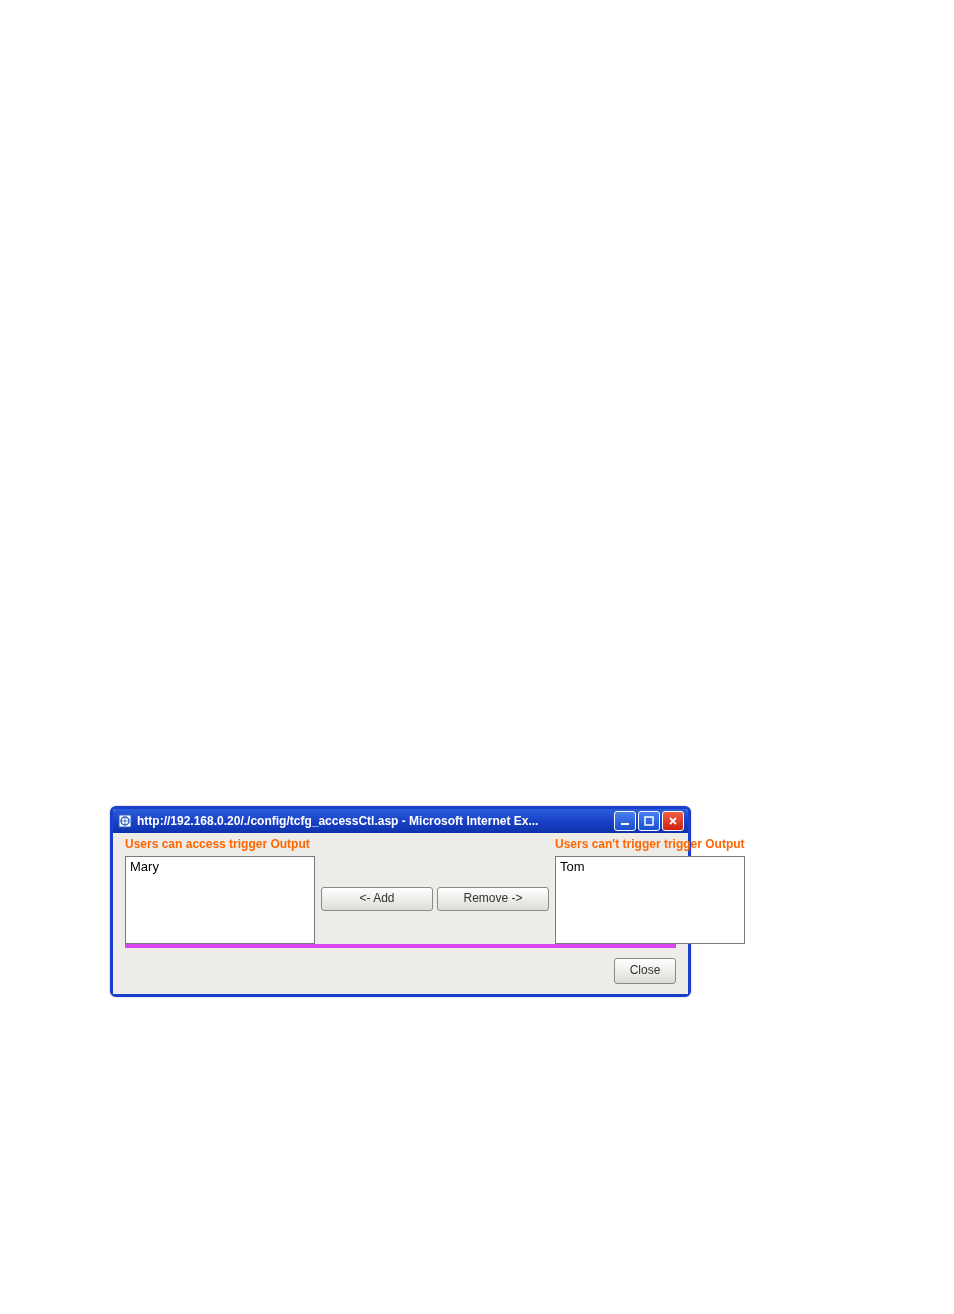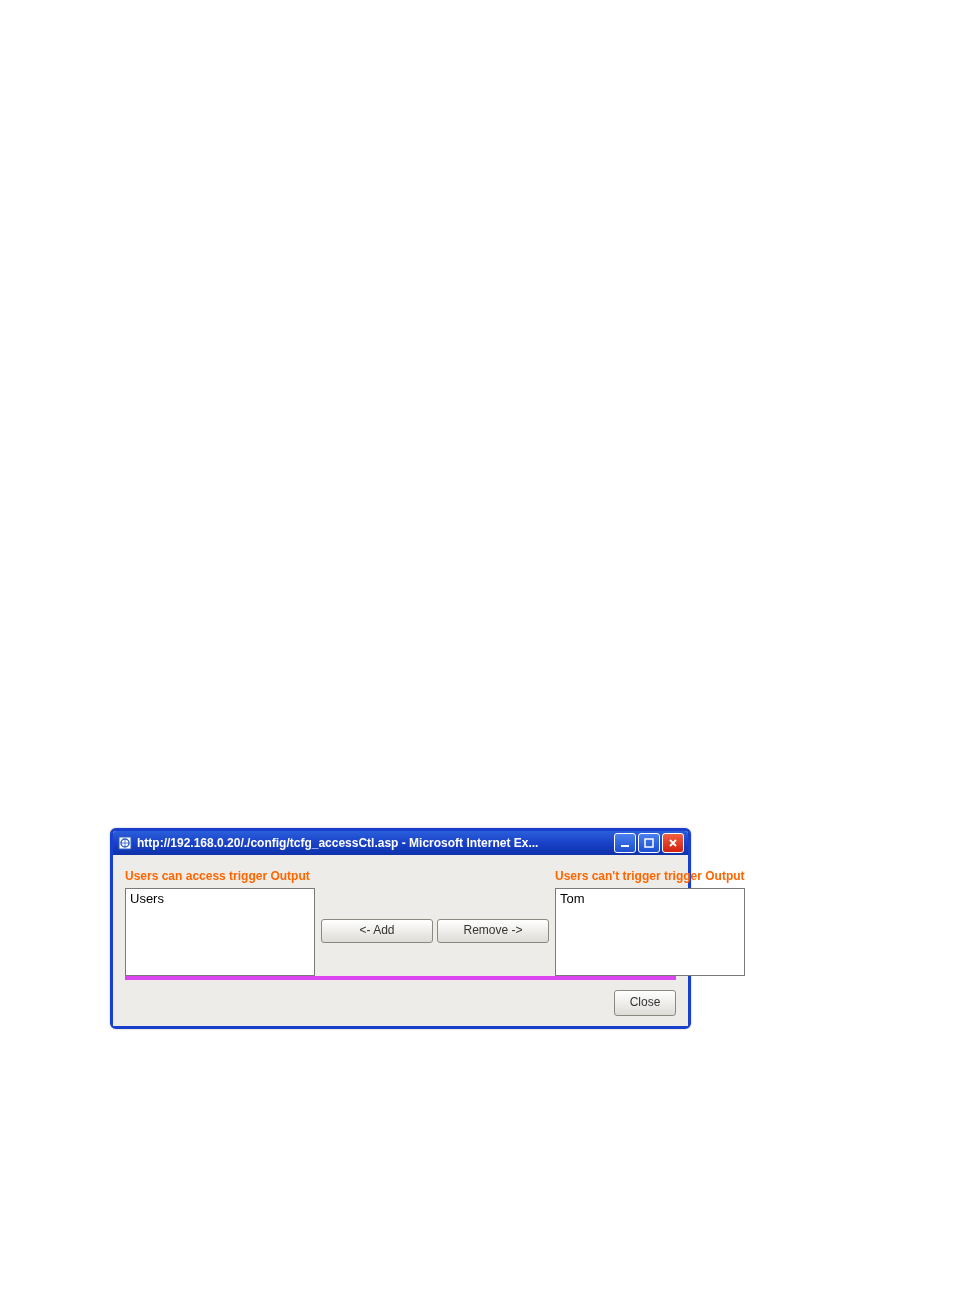--- a/index.html
+++ b/index.html
@@ -7,21 +7,21 @@
     padding: 0;
     background: #ffffff;
     font-family: Tahoma, Arial, sans-serif;
     width: 954px;
     height: 1314px;
     position: relative;
   }
   .window {
     position: absolute;
     left: 110px;
-    top: 828px;
+    top: 806px;
     width: 575px;
     border: 3px solid #1a3fcc;
     border-radius: 6px;
     background: #eceae5;
     box-shadow: 0 0 2px rgba(0,0,0,0.3);
   }
   .titlebar {
     background: linear-gradient(to bottom, #2b5fd9 0%, #1941c9 50%, #0f32aa 100%);
     color: #ffffff;
     font-size: 12px;
@@ -60,21 +60,21 @@
     font-size: 11px;
     font-weight: bold;
     color: #ffffff;
     cursor: pointer;
   }
   .tb-min { background: linear-gradient(to bottom,#4a7ff0,#1a4fd0); }
   .tb-max { background: linear-gradient(to bottom,#4a7ff0,#1a4fd0); }
   .tb-close { background: linear-gradient(to bottom,#f06040,#d02010); }
 
   .content {
-    padding: 14px 12px 10px 12px;
+    padding: 4px 12px 10px 12px;
     background: #eeece8;
   }
   .columns {
     display: flex;
     align-items: flex-start;
   }
   .col-left, .col-right {
     flex: 1;
   }
   .col-mid {
@@ -166,21 +166,21 @@
           </svg>
       </div>
     </div>
   </div>
 
   <div class="content">
     <div class="columns">
       <div class="col-left">
         <div class="heading">Users can access trigger Output</div>
         <div class="listbox">
-          <div class="list-item">Users</div>
+          <div class="list-item">Mary</div>
         </div>
       </div>
 
       <div class="col-mid">
         <div class="move-btn">&lt;-   Add</div>
         <div class="move-btn">Remove -&gt;</div>
       </div>
 
       <div class="col-right">
         <div class="heading">Users can't trigger trigger Output</div>

